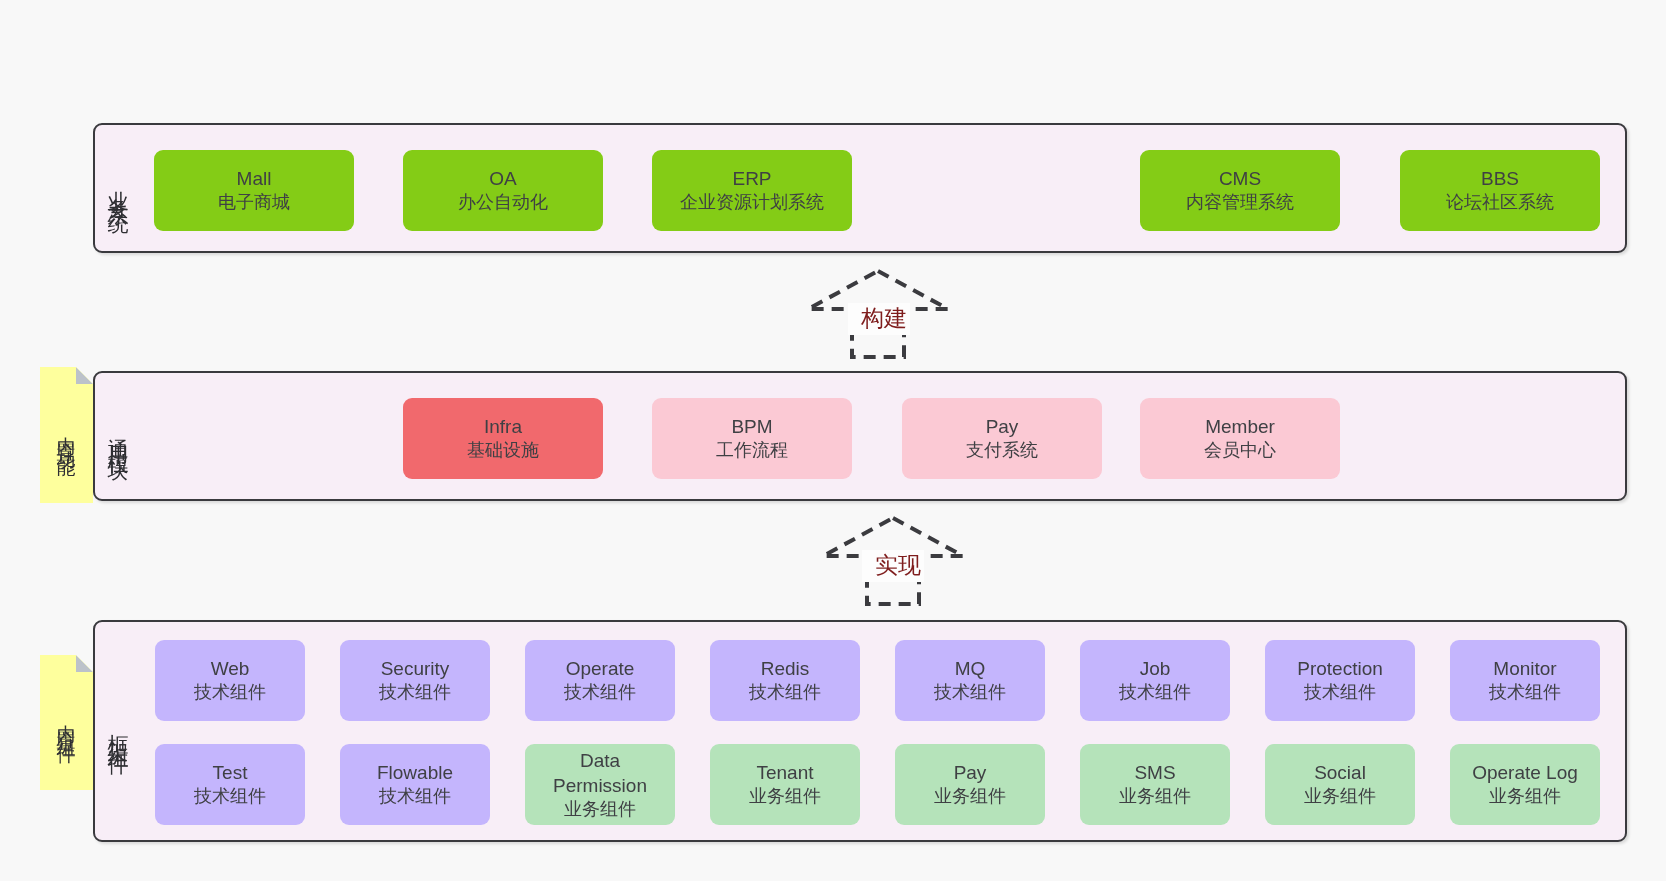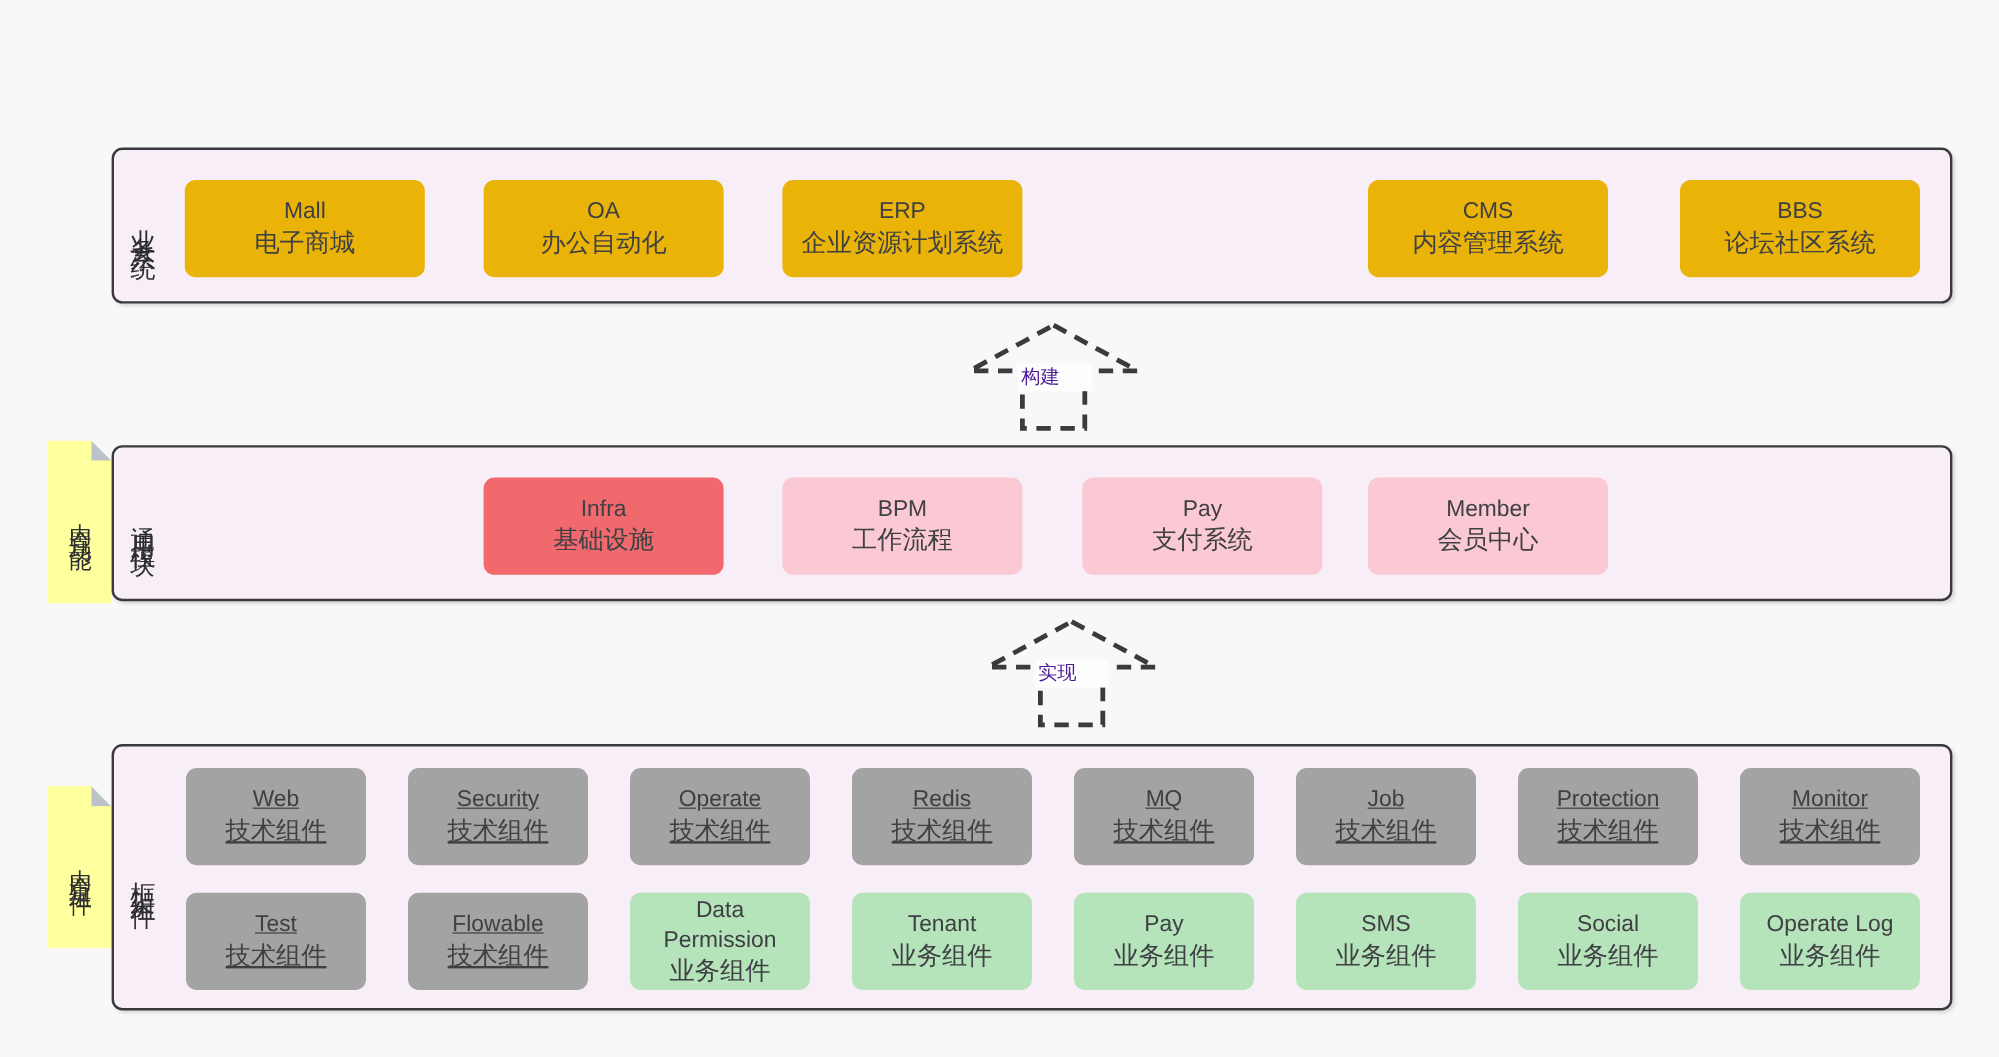--- a/index.html
+++ b/index.html
@@ -31,34 +31,34 @@
     font-size:21px; letter-spacing:7px; color:#2e2e32; line-height:1;
   }
 
   
   .box {
     position:absolute; border-radius:9px;
     display:flex; flex-direction:column; align-items:center; justify-content:center;
     text-align:center; line-height:1.32; padding:2px 6px;
   }
   .box .t { font-size:19px; }
-  .box .s { font-size:21px; }
+  .box .s { font-size:18px; }
 
   .b6 { width:200px; height:81px; top:25px; }
   .lc0{left:59px} .lc1{left:308px} .lc2{left:557px} .lc3{left:807px} .lc4{left:1045px} .lc5{left:1305px}
 
   .b8 { width:150px; height:81px; }
   .row1{top:18px} .row2{top:122px}
   .fc0{left:60px} .fc1{left:245px} .fc2{left:430px} .fc3{left:615px}
   .fc4{left:800px} .fc5{left:985px} .fc6{left:1170px} .fc7{left:1355px}
 
-  .blue   { background:#eab308;text-align:right; }
+  .blue   { background:#84cc16;text-align:right; }
   .red    { background:#f1696d; }
   .pink   { background:#fbc9d4; }
-  .green  { background:#a3a3a3;text-decoration:underline; }
+  .green  { background:#c4b5fd; }
   .lgreen { background:#b5e3ba; }
 
   
   .note {
     position:absolute; left:40px; width:53px;
     background:#feff9d;
     clip-path:polygon(0 0, 36px 0, 100% 17px, 100% 100%, 0 100%);
     display:flex; align-items:center; justify-content:center;
   }
   #note-common    { top:367px; height:136px; }
@@ -75,22 +75,22 @@
 
   
   .arrow-svg { position:absolute; width:146px; height:92px; }
   #arrow-build     { left:805px; top:268px; }
   #arrow-implement { left:820px; top:515px; }
   .arrow-svg path {
     fill:none; stroke:#3b3b3f; stroke-width:4;
     stroke-dasharray:12 8;
   }
   .arrow-label {
-    position:absolute; background:#fdfdfd; font-size:16px; color:#4c1d95;
-    text-align:left; padding:2px 3px; line-height:1.2;
+    position:absolute; background:#fdfdfd; font-size:23px; color:#7f1d1d;
+    text-align:right; padding:2px 3px; line-height:1.2;
   }
   #label-build     { left:848px; top:303px; width:62px; }
   #label-implement { left:862px; top:550px; width:62px; }
 </style>
 </head>
 <body>
 
 <div>
 
   <section class="layer" id="layer-business">

